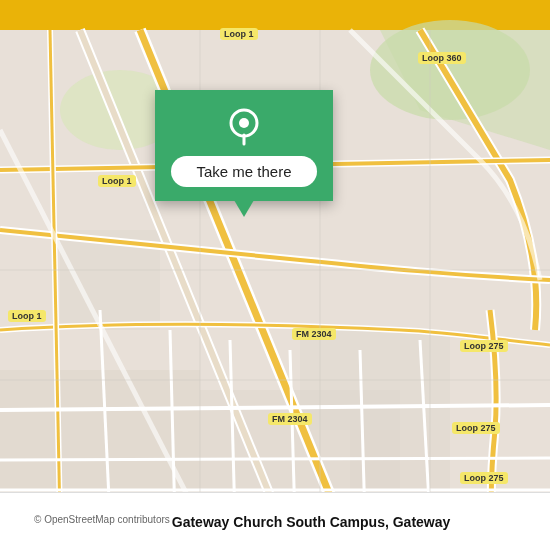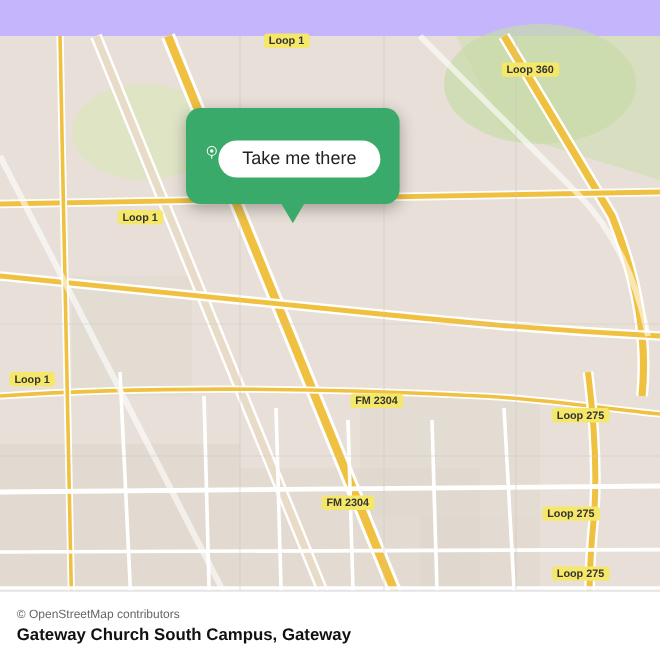--- a/index.html
+++ b/index.html
@@ -8,42 +8,42 @@
       height: 550px;
       overflow: hidden;
       font-family: Arial, sans-serif;
       position: relative;
     }
 
     #map-container {
       width: 550px;
       height: 550px;
       position: relative;
-      background-color: #c4b5fd;
+      background-color: #eab308;
       overflow: hidden;
     }
 
     
     .map-svg {
       position: absolute;
       top: 0; left: 0;
       width: 100%;
       height: 100%;
     }
 
     
     .location-card {
       position: absolute;
       top: 90px;
       left: 155px;
       width: 178px;
       background-color: #3aaa6a;
-      border-radius: 12px;
-      display: flex;
-      flex-direction: row;
+      border-radius: 0;
+      display: flex;
+      flex-direction: column;
       align-items: center;
       padding: 18px 16px 14px;
       box-shadow: 0 4px 12px rgba(0,0,0,0.3);
       z-index: 10;
     }
 
     .location-card::after {
       content: '';
       position: absolute;
       bottom: -16px;
@@ -85,22 +85,23 @@
       display: flex;
       align-items: center;
       justify-content: space-between;
       z-index: 10;
       border-top: 1px solid #ddd;
       height: 58px;
     }
 
     .bottom-left {
       display: flex;
-      flex-direction: column;
+      flex-direction: row;
       gap: 2px;
+      margin-left: 20px;
     }
 
     .copyright-text {
       font-size: 10px;
       color: #666;
     }
 
     .location-name {
       font-size: 14px;
       font-weight: 600;

